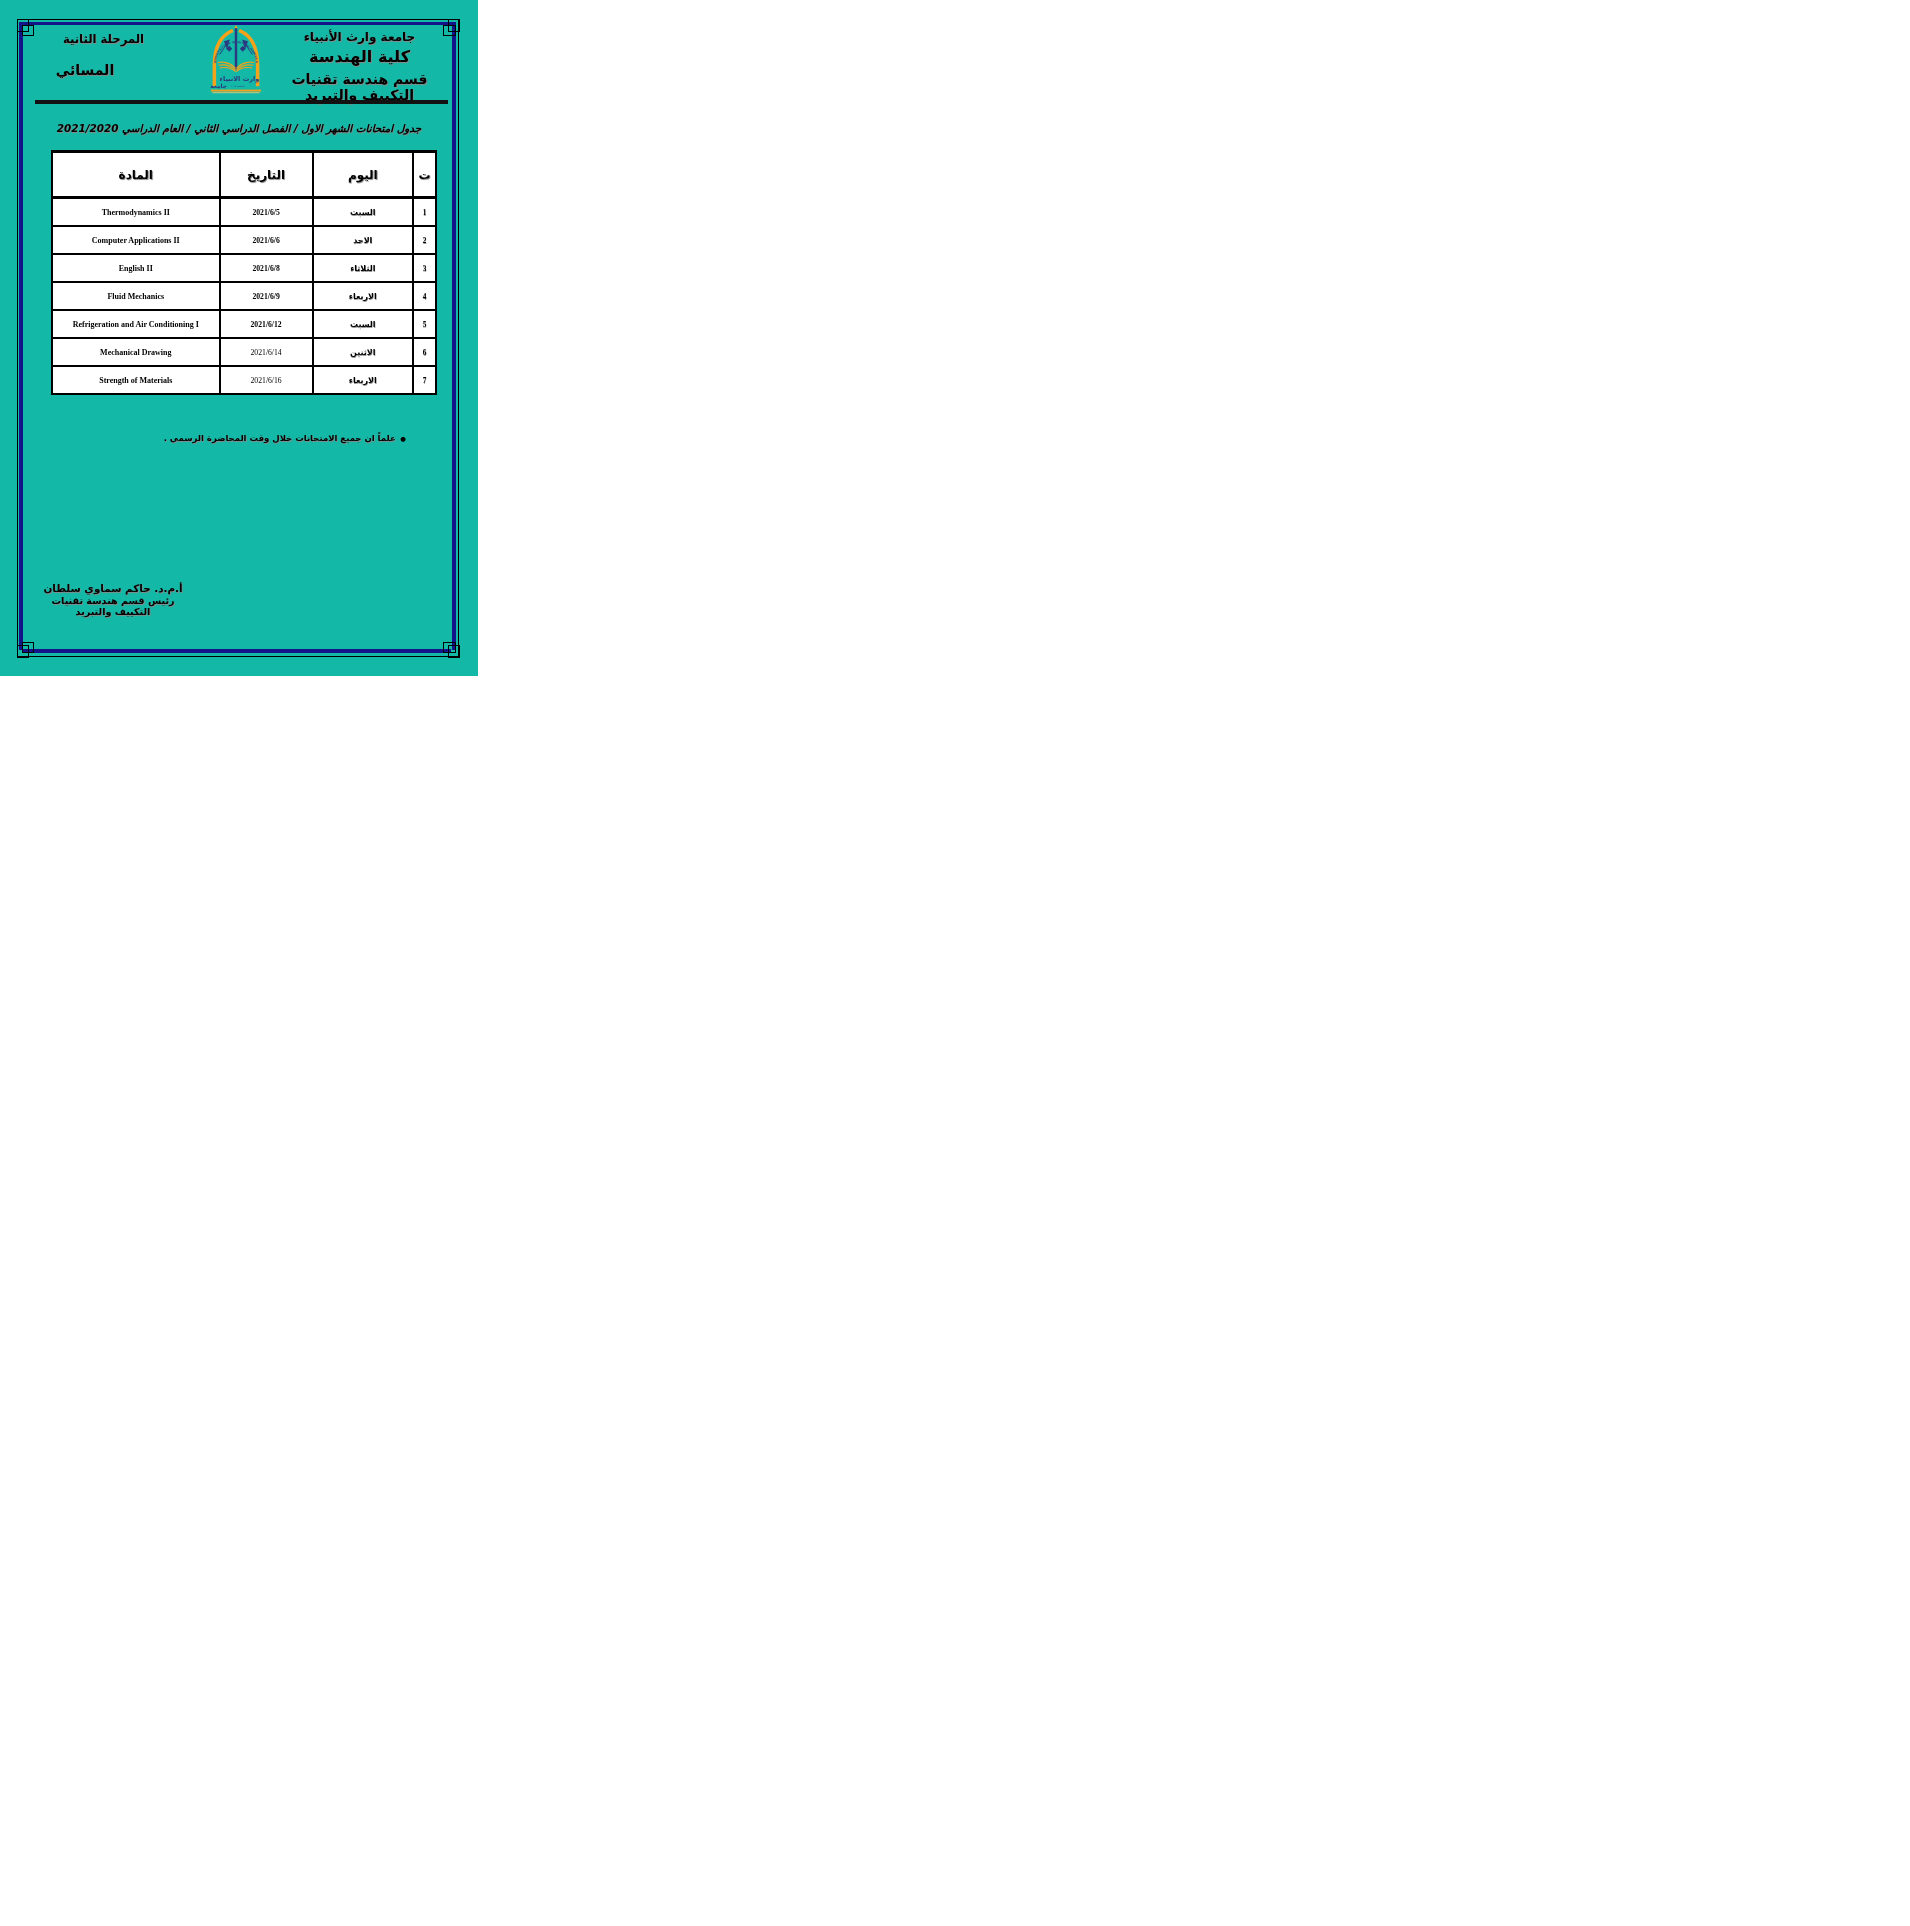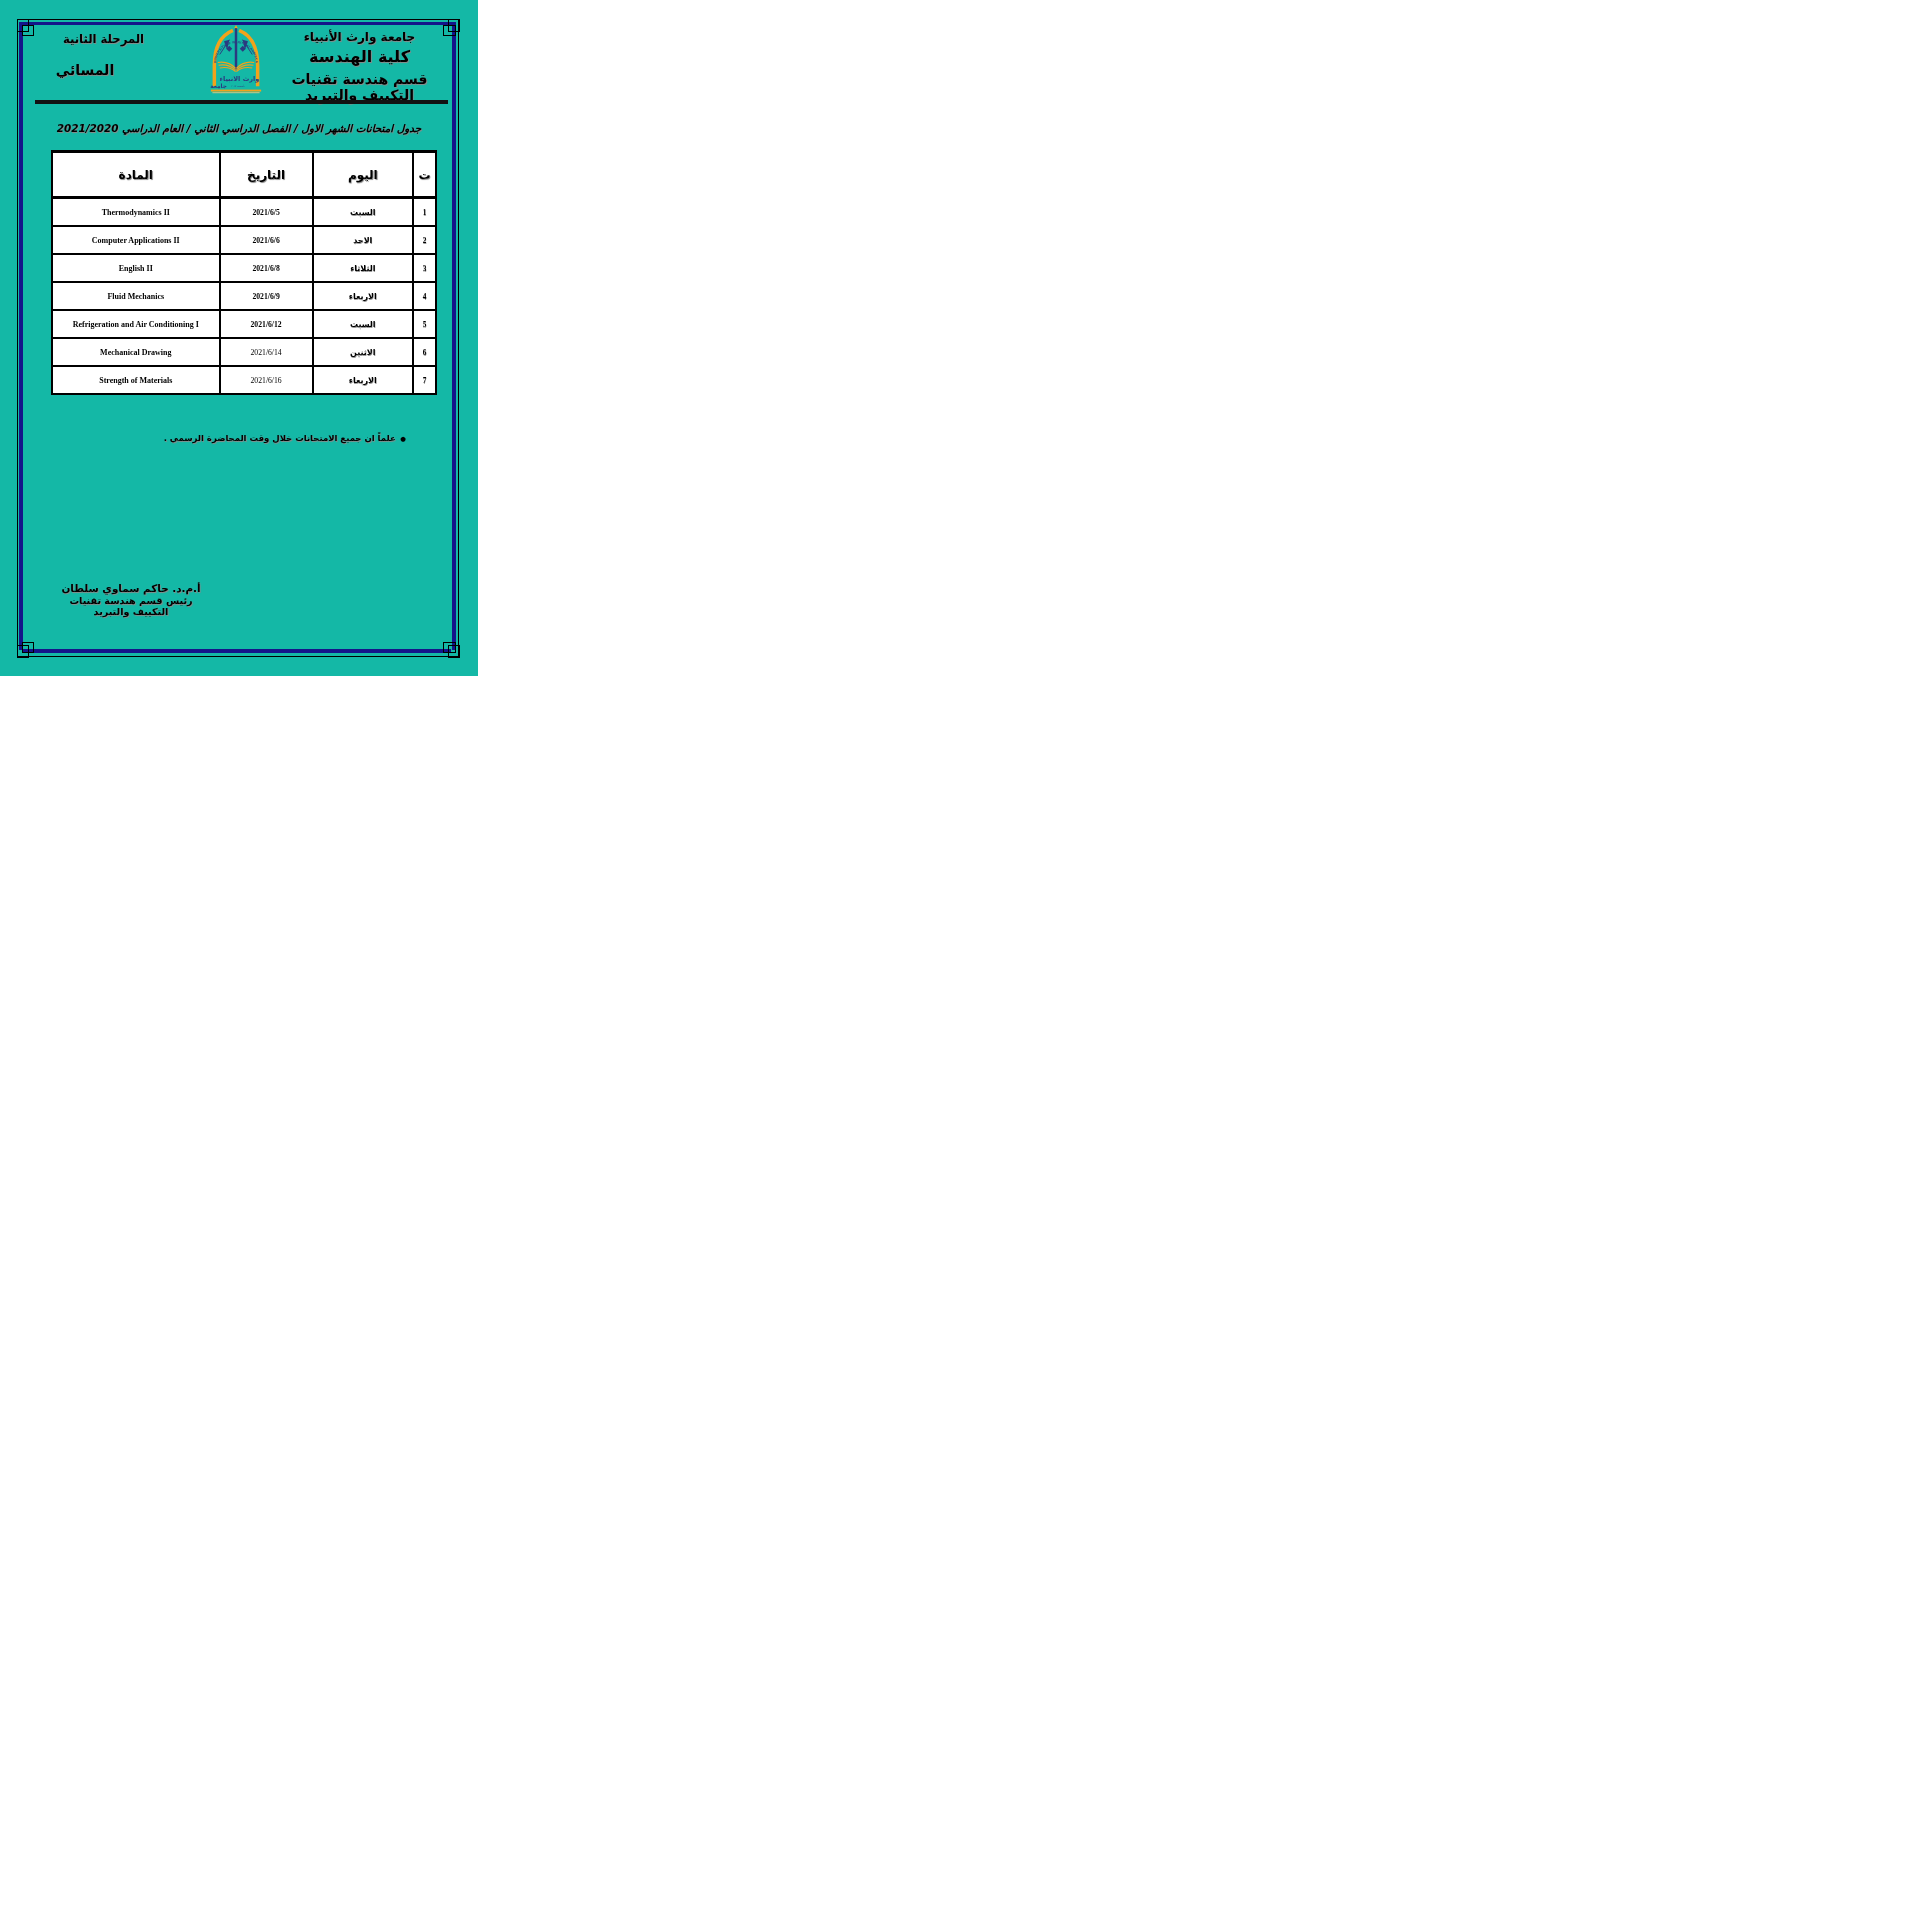--- a/index.html
+++ b/index.html
@@ -50,21 +50,21 @@
   }
   td.c-num{font-family:"Liberation Serif","DejaVu Serif",serif;font-size:7.3px;font-weight:bold;text-shadow:0.4px 0.8px 0.4px #9a9a9a;}
   td.c-day{font-size:8px;font-weight:bold;text-shadow:0.4px 0.8px 0.4px #9a9a9a;}
   td.c-date{font-family:"Liberation Serif","DejaVu Serif",serif;font-size:7.7px;font-weight:bold;}
   td.c-date.regular{font-weight:normal;}
   td.c-sub{font-family:"Liberation Serif","DejaVu Serif",serif;font-size:8px;font-weight:bold;}
   
   .note{position:absolute;top:433px;right:72px;direction:rtl;display:flex;align-items:flex-start;gap:4.6px;}
   .note .bullet{font-size:6.5px;line-height:13px;}
   .note .txt{font-size:8.5px;font-weight:bold;margin-left:24px;}
-  .footer{position:absolute;left:52px;top:582px;width:158px;text-align:center;}
+  .footer{position:absolute;left:34px;top:582px;width:158px;text-align:center;}
   .sig-name{font-size:10.4px;font-weight:bold;}
   .sig-role{font-size:9.6px;font-weight:bold;margin-top:1px;}
 </style>
 </head>
 <body>
 
 <div class="page">
 
   <div class="frame"></div>
   <div class="band band-top"></div>

